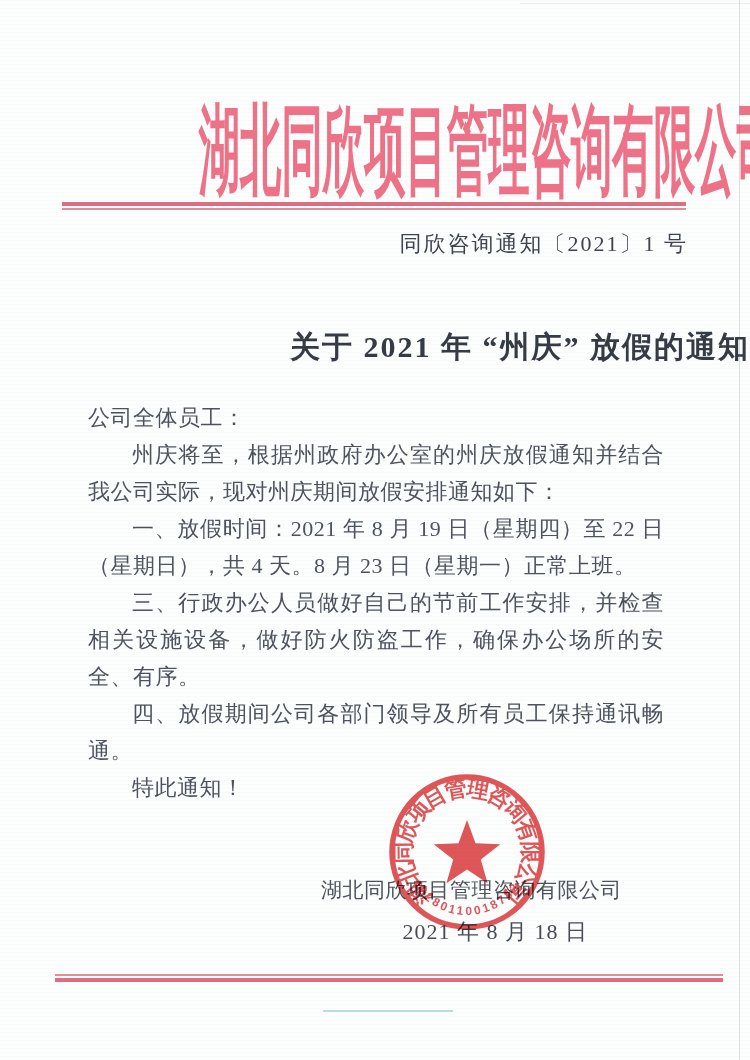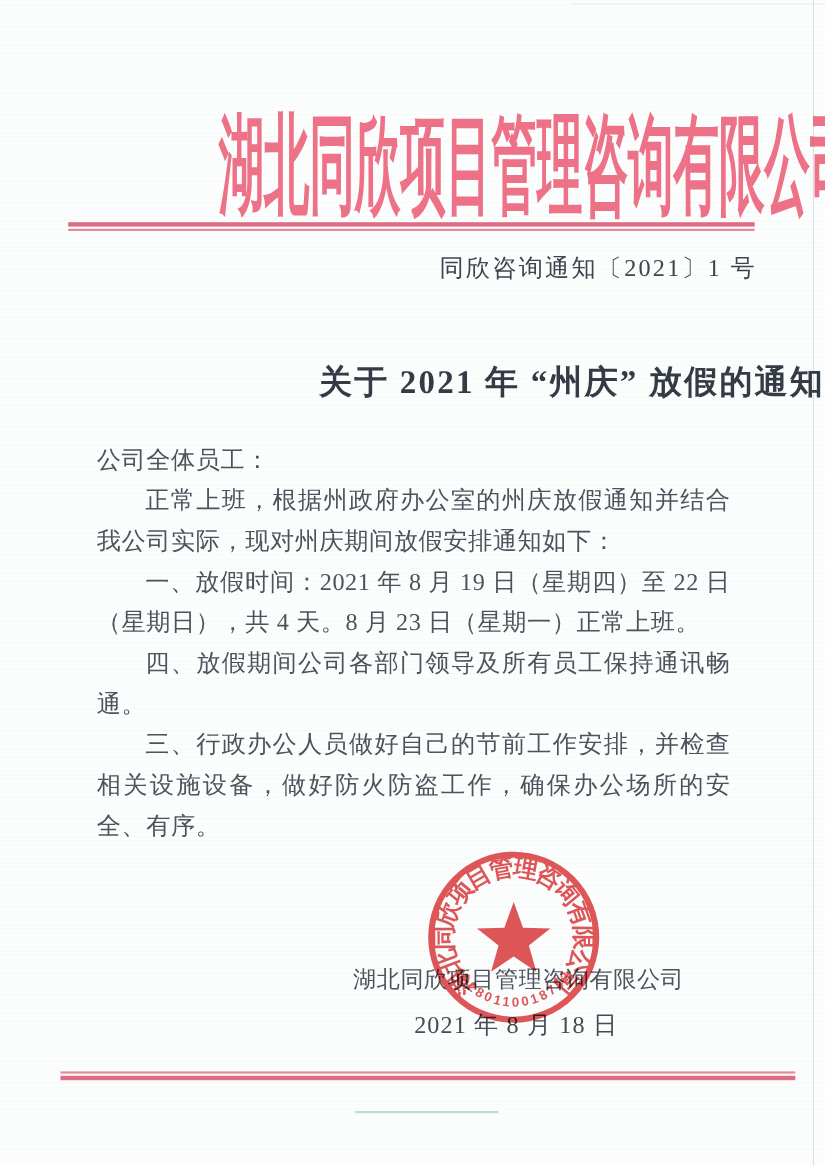--- a/index.html
+++ b/index.html
@@ -55,21 +55,21 @@
   }
   .body p { margin: 0; text-indent: 2em; font-family: Liberation Serif, serif; }
   .body p.salutation { text-indent: 0; }
 
   
   .sig-company {
     position: absolute; top: 876px; right: 128px;
     font-size: 21px; color: #4c535c; letter-spacing: 0.5px;
   }
   .sig-date {
-    position: absolute; top: 917px; right: 188px;
+    position: absolute; top: 917px; right: 162px;
     font-size: 22px; color: #454c55; letter-spacing: 1px;
   }
 
   
   .seal {
     position: absolute; left: 347px; top: 732px;
     width: 240px; height: 240px;
     opacity: 0.88;
     mix-blend-mode: multiply;
     pointer-events: none;
@@ -113,24 +113,25 @@
     <i class="gap"></i>
     <i class="thin"></i>
   </div>
 
   <div class="doc-number">同欣咨询通知〔2021〕1 号</div>
 
   <h1 class="title">关于 2021 年 “州庆” 放假的通知</h1>
 
   <div class="body">
     <p class="salutation">公司全体员工：</p>
-    <p>正常上班，根据州政府办公室的州庆放假通知并结合我公司实际，现对州庆期间放假安排通知如下：</p>
+    <p>州庆将至，根据州政府办公室的州庆放假通知并结合我公司实际，现对州庆期间放假安排通知如下：</p>
     <p>一、放假时间：2021 年 8 月 19 日（星期四）至 22 日（星期日），共 4 天。8 月 23 日（星期一）正常上班。</p>
+    <p>三、行政办公人员做好自己的节前工作安排，并检查相关设施设备，做好防火防盗工作，确保办公场所的安全、有序。</p>
     <p>四、放假期间公司各部门领导及所有员工保持通讯畅通。</p>
-    <p>三、行政办公人员做好自己的节前工作安排，并检查相关设施设备，做好防火防盗工作，确保办公场所的安全、有序。</p>
+    <p>特此通知！</p>
   </div>
 
   <div class="sig-company">湖北同欣项目管理咨询有限公司</div>
 
   <div class="sig-date">2021 年 8 月 18 日</div>
 
   <svg class="seal" viewBox="0 0 240 240">
     <defs>
       <path id="sealTextArc" d="M 85.5 164.1 A 56 56 0 1 1 154.5 164.1" fill="none"></path>
       <path id="sealNumArc" d="M 65.4 151.5 A 63 63 0 0 0 174.6 151.5" fill="none"></path>

